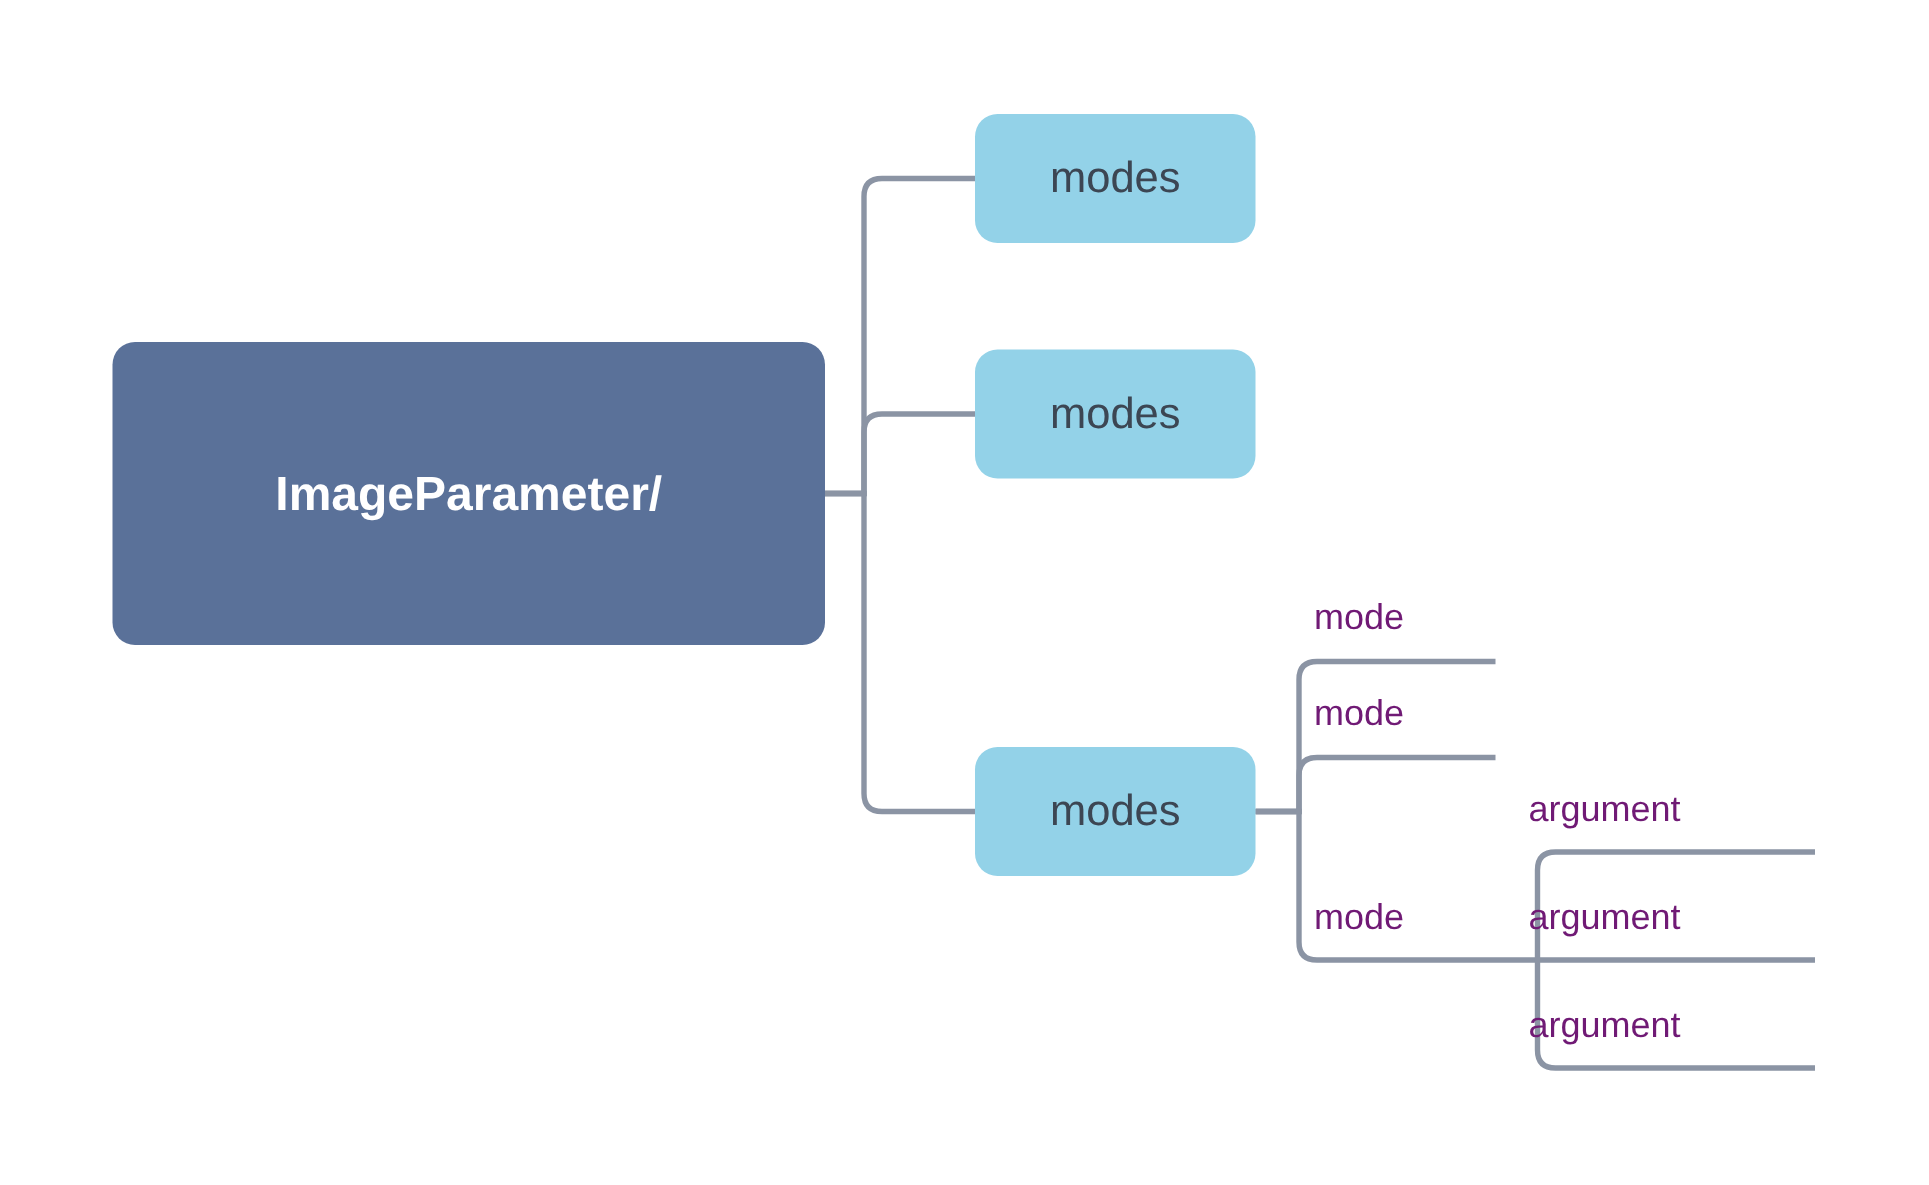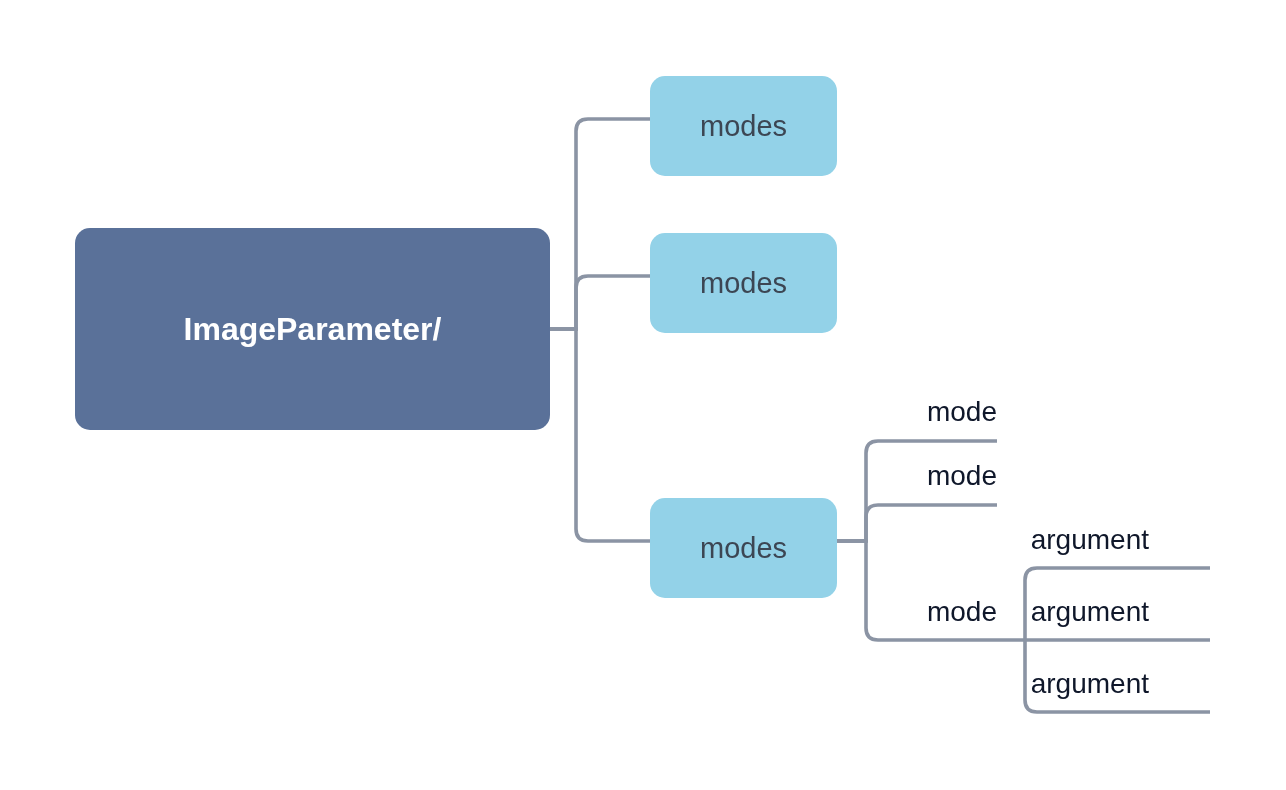--- a/index.html
+++ b/index.html
@@ -43,45 +43,45 @@
     text-align: center;
     display: flex;
     flex-direction: column;
     justify-content: center;
     align-items: center;
   }
   .modes-node {
     position: absolute;
     left: 650px;
     width: 187px;
-    height: 100px;
+    height: 86px;
     background: #93d2e8;
     border-radius: 15px;
     color: #3c4653;
     font-size: 29px;
     display: flex;
     justify-content: center;
     align-items: center;
   }
   .modes-1 { top: 76px; }
   .modes-2 { top: 233px; }
   .modes-3 { top: 498px; }
   .leaf-label {
     position: absolute;
-    color: #0f172a;
-    font-size: 28px;
+    color: #701a75;
+    font-size: 24px;
     line-height: 28px;
-    text-align: right;
+    text-align: left;
     white-space: nowrap;
   }
   .mode-leaf { left: 876px; width: 121px; }
   .mode-1 { top: 398px; }
   .mode-2 { top: 462px; }
   .mode-3 { top: 598px; }
-  .arg-leaf { left: 980px; width: 169px; }
+  .arg-leaf { left: 1019px; width: 169px; }
   .arg-1 { top: 526px; }
   .arg-2 { top: 598px; }
   .arg-3 { top: 670px; }
 </style>
 </head>
 <body>
 
 <div class="canvas">
 
   <svg class="edges" viewBox="0 0 1286 790" xmlns="http://www.w3.org/2000/svg">

